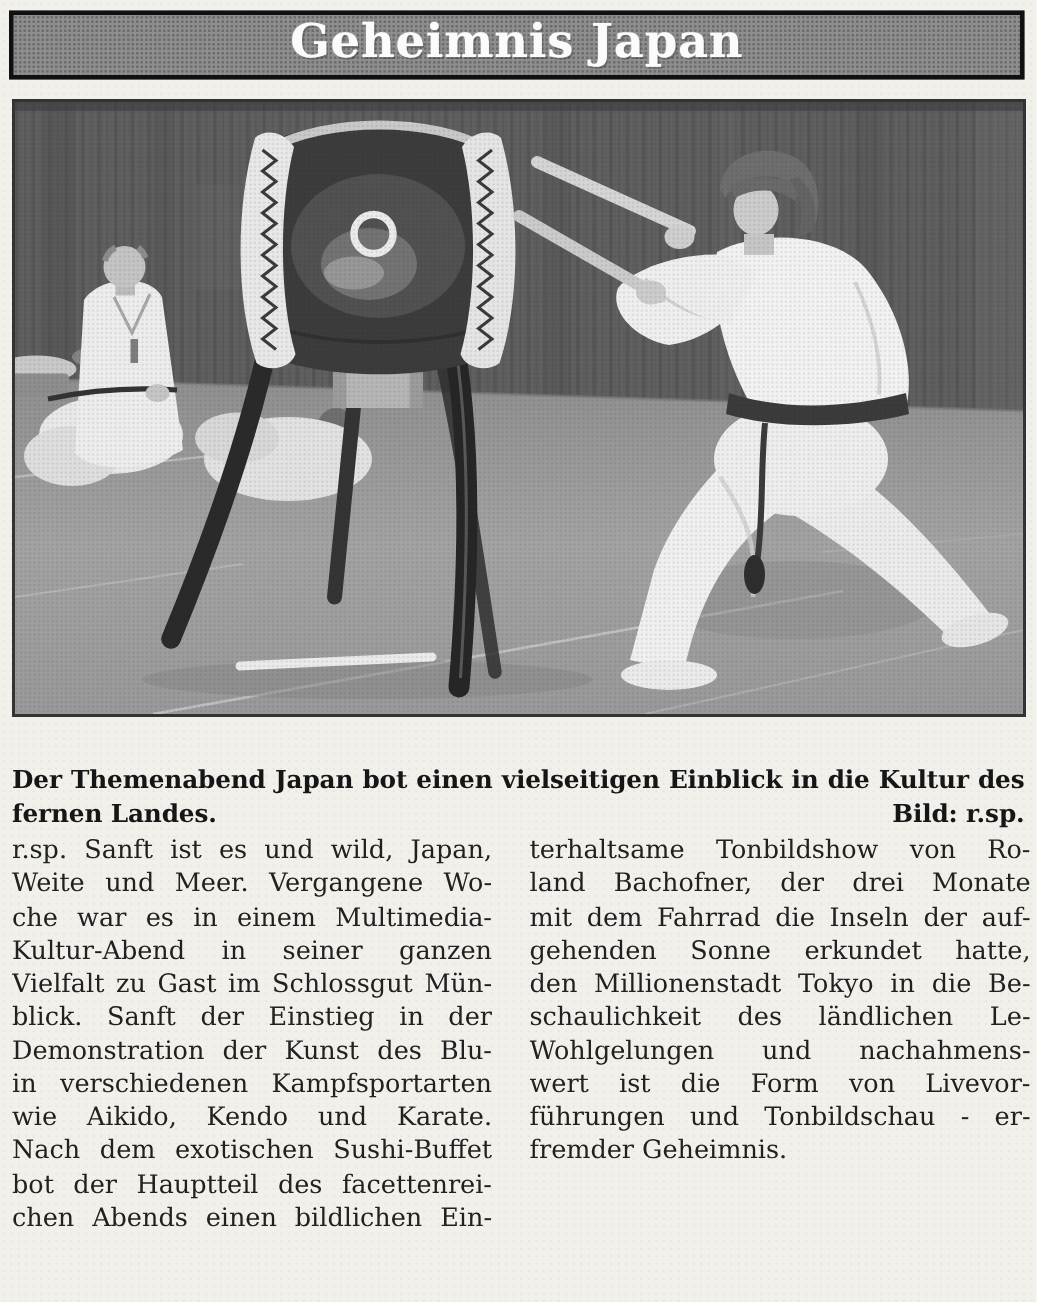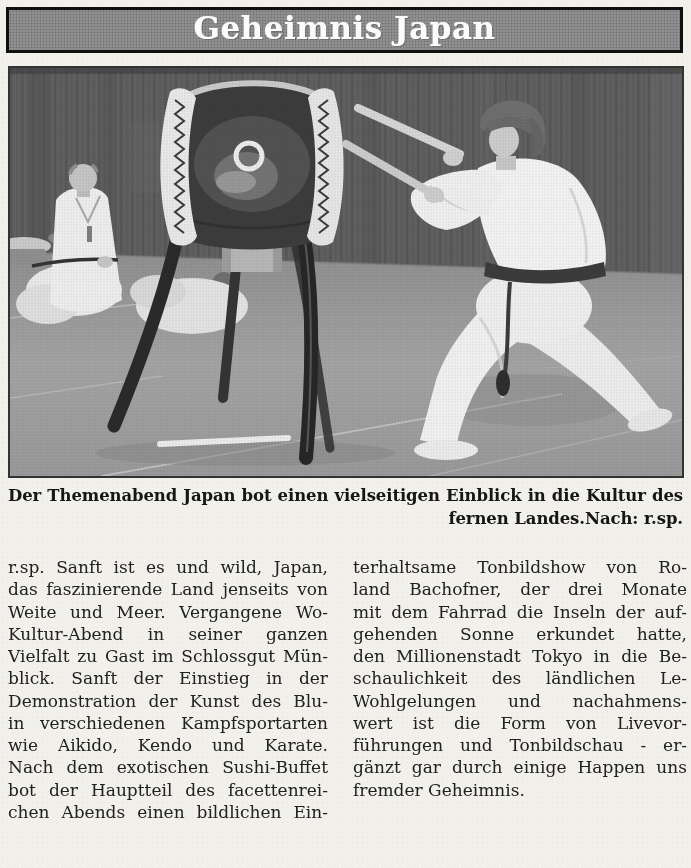--- a/index.html
+++ b/index.html
@@ -24,26 +24,26 @@
     text-shadow:0 0 1px rgba(255,255,255,0.6), 1px 1px 0 rgba(0,0,0,0.25);
     line-height:1;padding-bottom:3px;
   }
   .photo-frame{
     position:absolute;left:8px;top:66px;width:676px;height:412px;
     box-sizing:border-box;border:2px solid #333;
     background:#5e5e5e;
   }
   .photo-frame svg{display:block;width:100%;height:100%;}
   .caption-block{
-    position:absolute;left:8px;top:484px;width:675px;
+    position:absolute;left:8px;top:508px;width:675px;
     font-weight:bold;font-size:16.5px;line-height:23px;letter-spacing:-0.1px;
     color:#161616;
   }
   .cap-line1{text-align:justify;text-align-last:justify;height:23px;overflow:hidden;}
-  .cap-line2{display:flex;justify-content:flex-end;height:23px;overflow:hidden;}
+  .cap-line2{display:flex;justify-content:space-between;height:23px;overflow:hidden;}
   .columns{
     position:absolute;left:8px;top:556px;width:679px;
     display:flex;gap:25px;
   }
   .col{font-size:17px;line-height:22.28px;color:#212121;}
   .col-left{width:320px;}
   .col-right{width:334px;}
   .tline{
     height:22.28px;overflow:hidden;
     text-align:justify;text-align-last:justify;-moz-text-align-last:justify;
@@ -188,47 +188,46 @@
       </g>
 
       <rect x="0" y="0" width="672" height="408" fill="url(#dots)" opacity="0.13"></rect>
     </svg>
   </div>
 
   <div class="caption-block">
     <div class="cap-line1">Der Themenabend Japan bot einen vielseitigen Einblick in die Kultur des</div>
     <div class="cap-line2">
       <span>fernen Landes.</span>
-      <span>Nach: r.sp.</span>
+      <span>Bild: r.sp.</span>
     </div>
   </div>
 
   <div class="columns">
     <div class="col col-left">
         <div class="tline">r.sp. Sanft ist es und wild, Japan,</div>
-        <div class="tline">das faszinierende Land jenseits von</div>
         <div class="tline">Weite und Meer. Vergangene Wo-</div>
+        <div class="tline">che war es in einem Multimedia-</div>
         <div class="tline">Kultur-Abend in seiner ganzen</div>
         <div class="tline">Vielfalt zu Gast im Schlossgut Mün-</div>
         <div class="tline">blick. Sanft der Einstieg in der</div>
         <div class="tline">Demonstration der Kunst des Blu-</div>
         <div class="tline">in verschiedenen Kampfsportarten</div>
         <div class="tline">wie Aikido, Kendo und Karate.</div>
         <div class="tline">Nach dem exotischen Sushi-Buffet</div>
         <div class="tline">bot der Hauptteil des facettenrei-</div>
         <div class="tline">chen Abends einen bildlichen Ein-</div>
       </div>
     <div class="col col-right">
         <div class="tline">terhaltsame Tonbildshow von Ro-</div>
         <div class="tline">land Bachofner, der drei Monate</div>
         <div class="tline">mit dem Fahrrad die Inseln der auf-</div>
         <div class="tline">gehenden Sonne erkundet hatte,</div>
         <div class="tline">den Millionenstadt Tokyo in die Be-</div>
         <div class="tline">schaulichkeit des ländlichen Le-</div>
         <div class="tline">Wohlgelungen und nachahmens-</div>
         <div class="tline">wert ist die Form von Livevor-</div>
         <div class="tline">führungen und Tonbildschau - er-</div>
-        <div class="tline">gänzt gar durch einige Happen uns</div>
         <div class="tline tline-end">fremder Geheimnis.</div>
       </div>
   </div>
 
 </div>
 
 </body></html>

